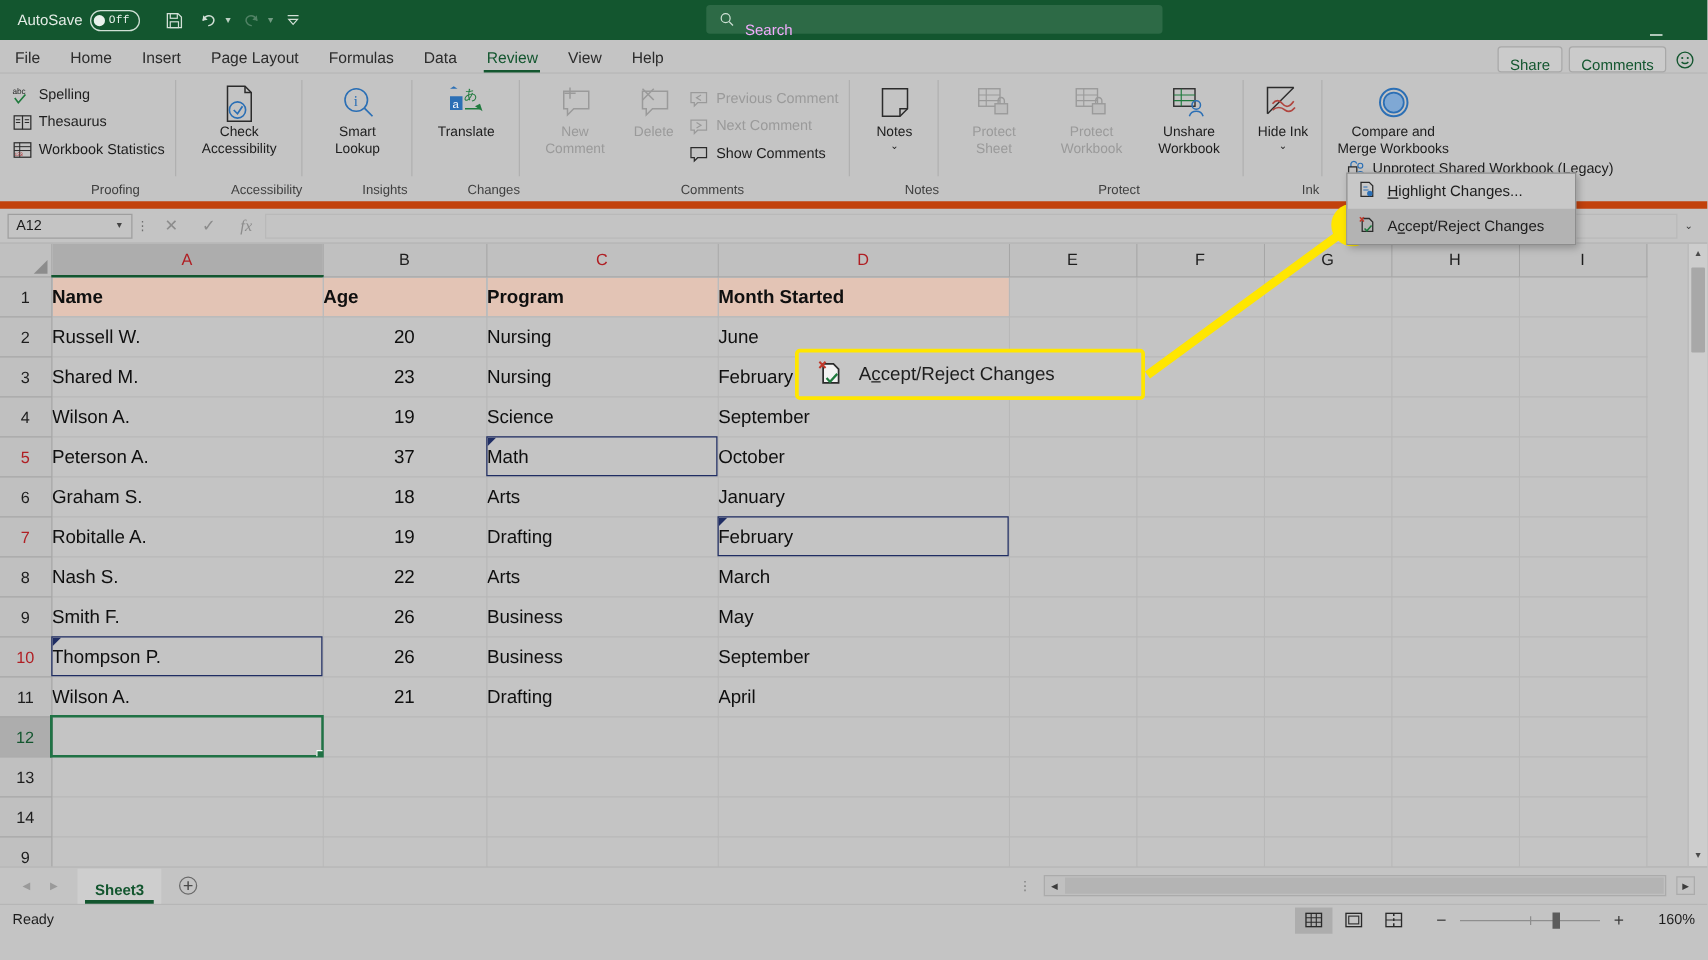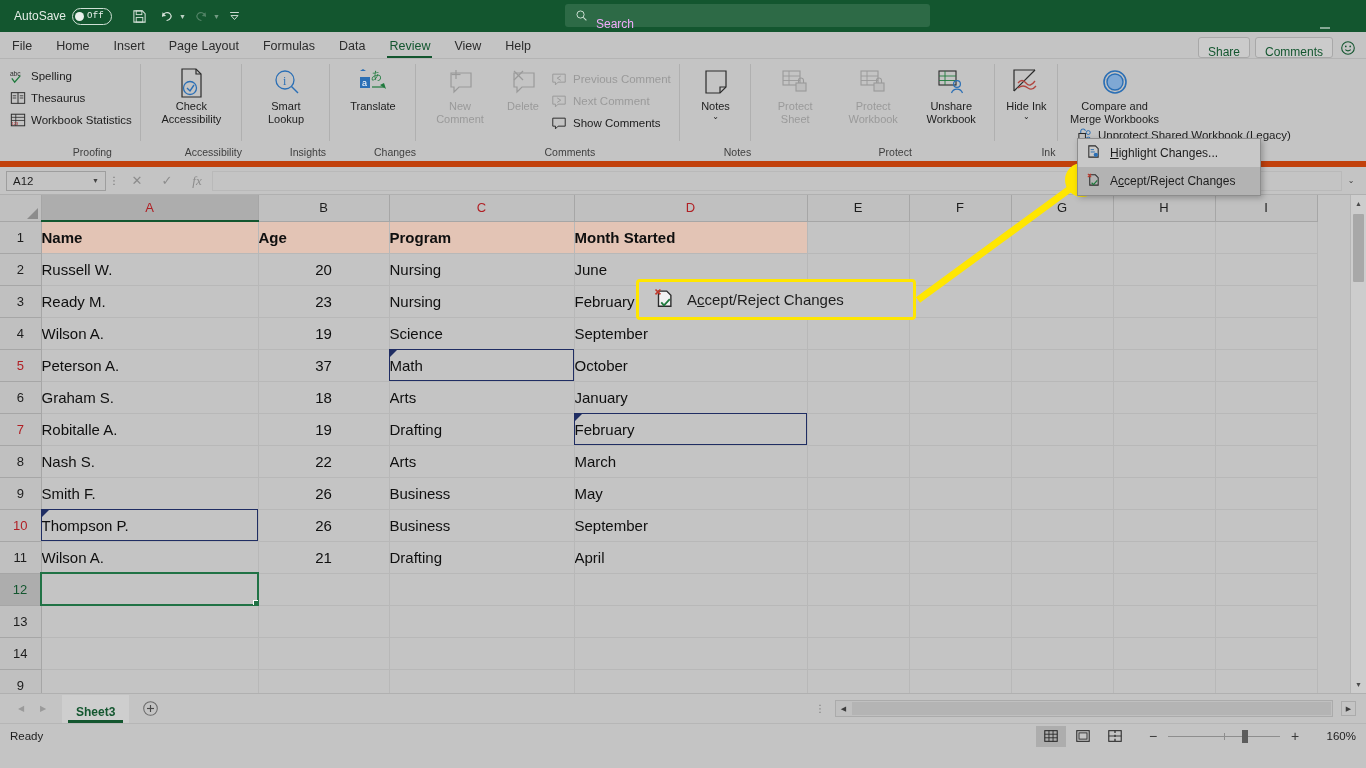--- a/index.html
+++ b/index.html
@@ -737,21 +737,21 @@
       <td class="cell">June</td>
       <td class="cell"></td>
       <td class="cell"></td>
       <td class="cell"></td>
       <td class="cell"></td>
       <td class="cell"></td>
     </tr>
 
     <tr>
       <td class="rowhead">3</td>
-      <td class="cell">Ready M.</td>
+      <td class="cell">Shared M.</td>
       <td class="cell num">23</td>
       <td class="cell">Nursing</td>
       <td class="cell">February</td>
       <td class="cell"></td>
       <td class="cell"></td>
       <td class="cell"></td>
       <td class="cell"></td>
       <td class="cell"></td>
     </tr>
 

